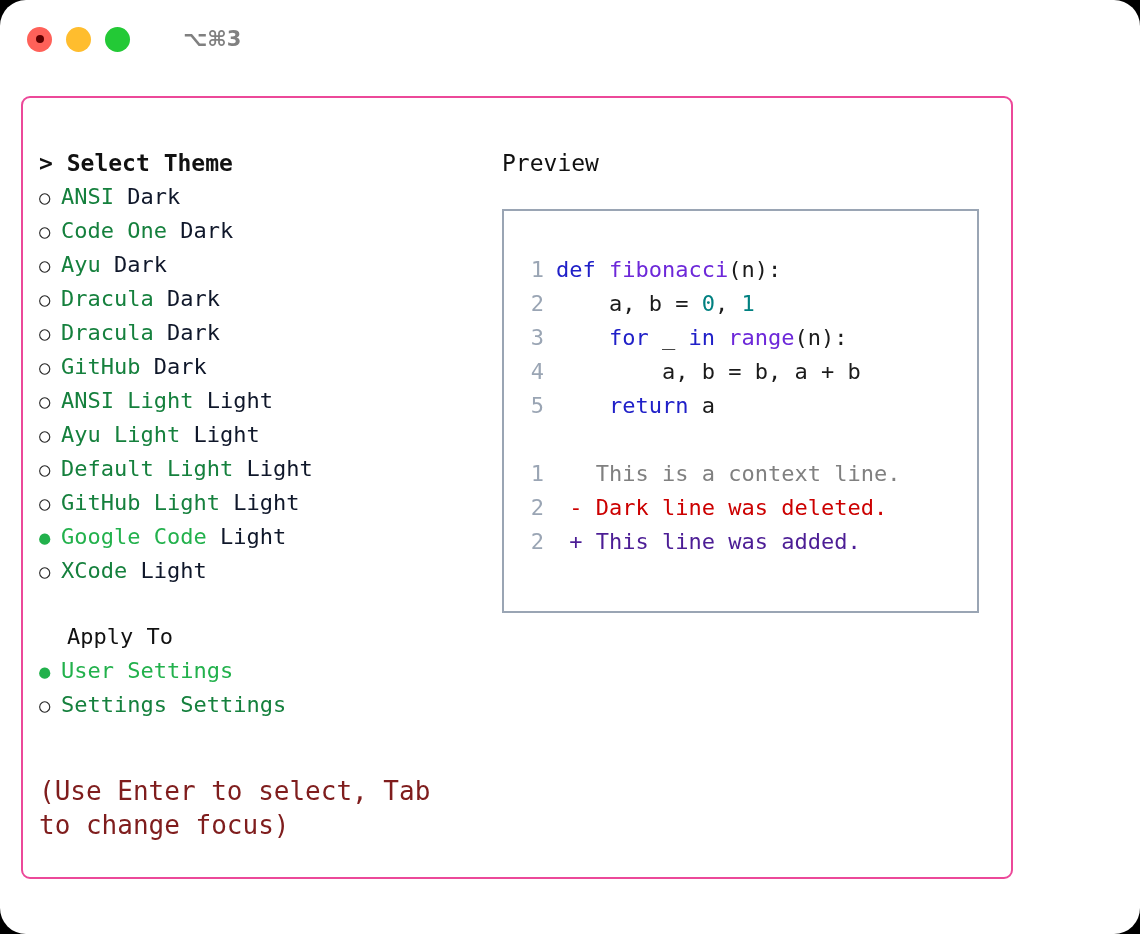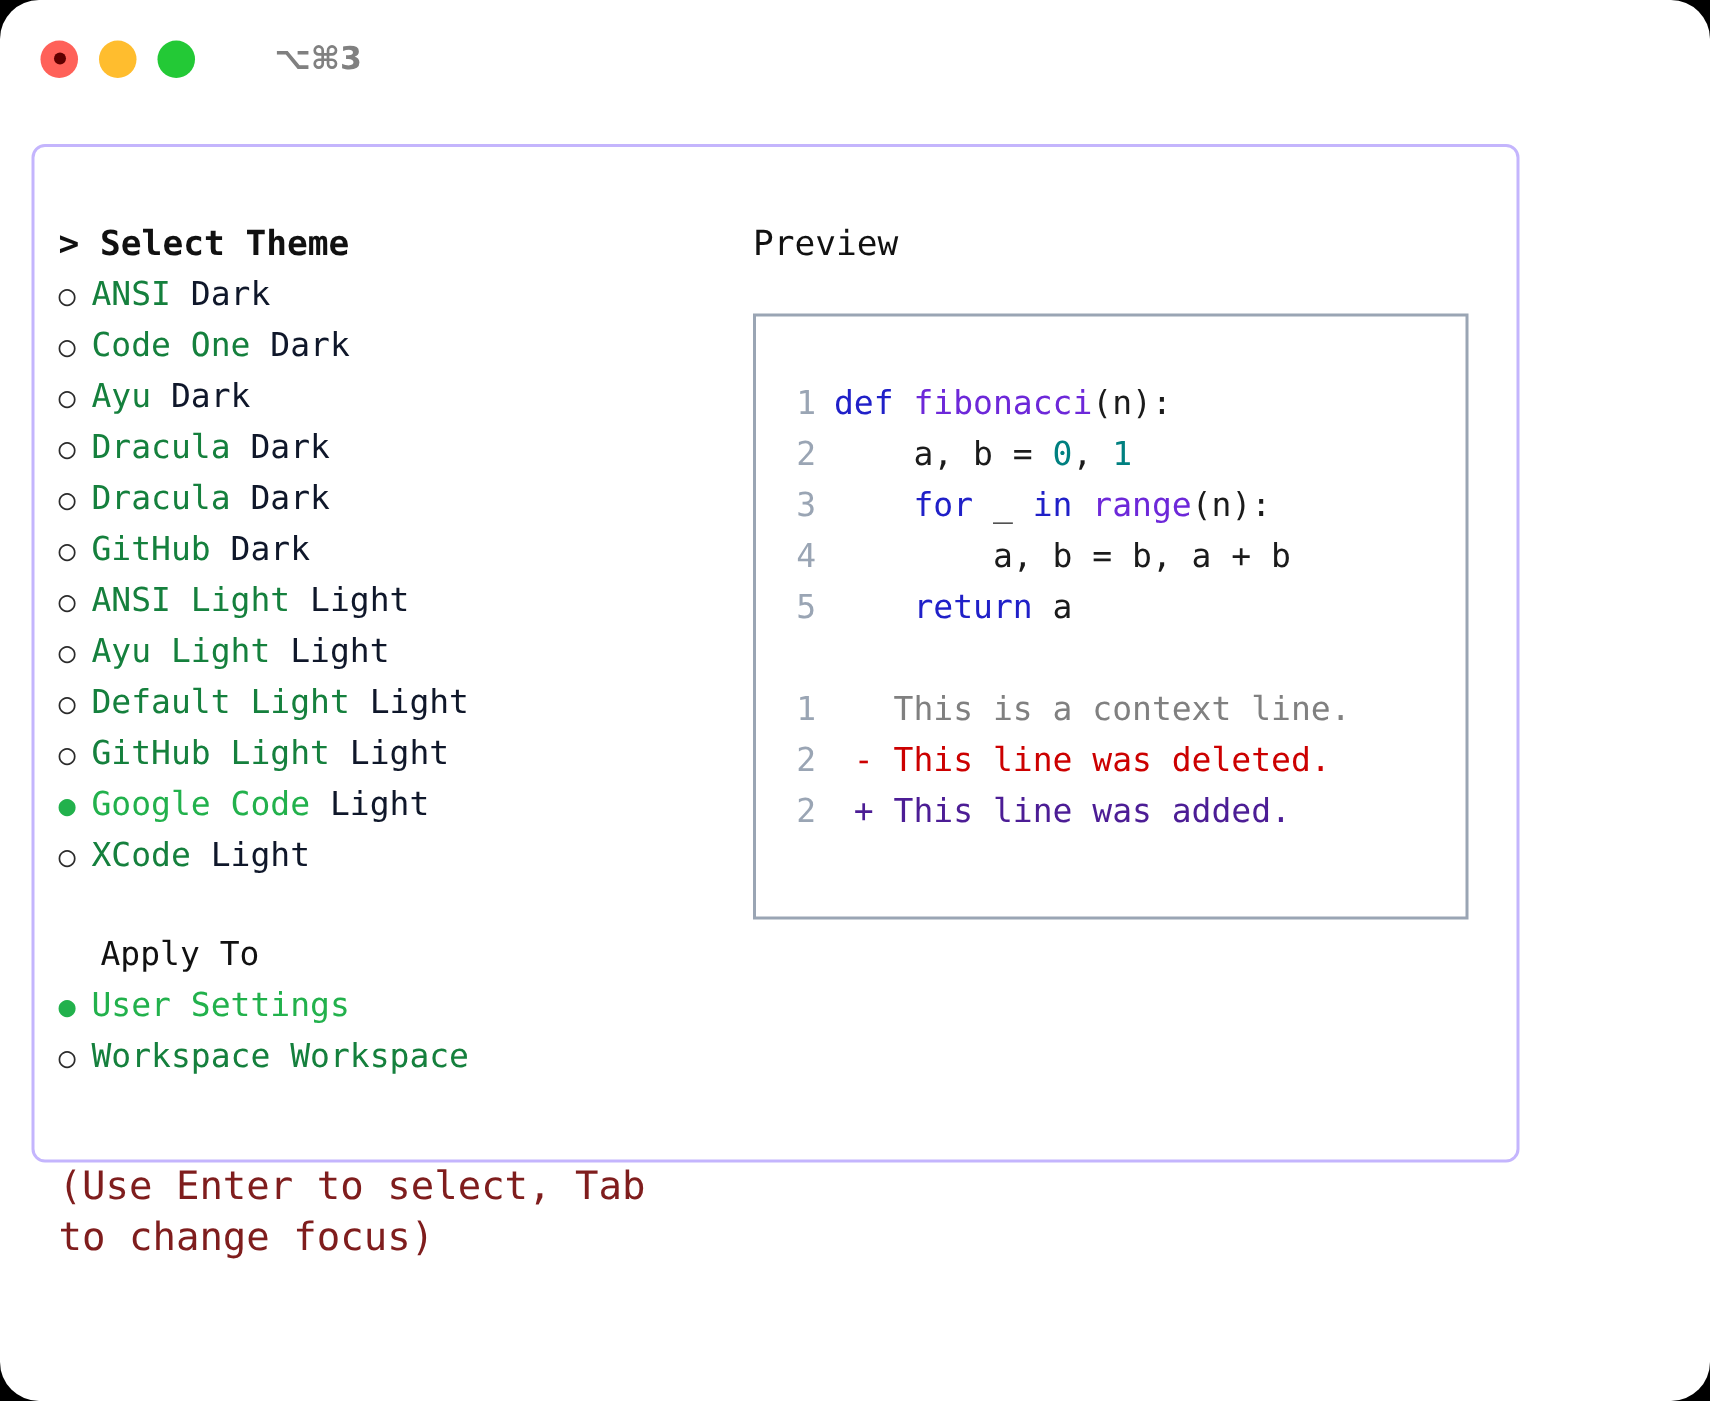--- a/index.html
+++ b/index.html
@@ -57,22 +57,22 @@
     color: #808080;
     letter-spacing: 0px;
     font-family: "DejaVu Sans", "Liberation Sans", sans-serif;
   }
 
   
   .panel {
     position: absolute;
     left: 21px; top: 96px;
     width: 992px;
-    height: 679px;
-    border: 2px solid #c4b5fd;
+    height: 783px;
+    border: 2px solid #ec4899;
     border-radius: 9px;
     background: #ffffff;
   }
 
   .panel-inner {
     position: absolute;
     left: 0; top: 0;
     width: 100%; height: 100%;
   }
 
@@ -210,40 +210,40 @@
             <div class="opt-row"><span class="bullet">○</span><span class="opt-label">GitHub Light</span><span class="opt-kind"> Light</span></div>
             <div class="opt-row selected"><span class="bullet on">●</span><span class="opt-label">Google Code</span><span class="opt-kind"> Light</span></div>
             <div class="opt-row"><span class="bullet">○</span><span class="opt-label">XCode</span><span class="opt-kind"> Light</span></div>
           </div>
 
         <div class="section-gap"></div>
         <div class="subheading">Apply To</div>
 
         <div id="apply-list">
             <div class="opt-row selected"><span class="bullet on">●</span><span class="opt-label">User Settings</span></div>
-            <div class="opt-row"><span class="bullet">○</span><span class="opt-label">Workspace Workspace</span></div>
+            <div class="opt-row"><span class="bullet">○</span><span class="opt-label">Settings Settings</span></div>
           </div>
 
         <div class="hint">(Use Enter to select, Tab to change focus)</div>
       </div>
 
       <div class="right-col">
         <div class="preview-title">Preview</div>
         <div class="preview-box">
           <div id="code-block">
               <div class="code-line"><span class="ln">1</span><span><span class="tok-kw">def </span><span class="tok-fn">fibonacci</span><span class="tok-txt">(n):</span></span></div>
               <div class="code-line"><span class="ln">2</span><span><span class="tok-txt">    a, b = </span><span class="tok-num">0</span><span class="tok-txt">, </span><span class="tok-num">1</span></span></div>
               <div class="code-line"><span class="ln">3</span><span><span class="tok-txt">    </span><span class="tok-kw">for</span><span class="tok-txt"> _ </span><span class="tok-kw">in</span><span class="tok-txt"> </span><span class="tok-fn">range</span><span class="tok-txt">(n):</span></span></div>
               <div class="code-line"><span class="ln">4</span><span><span class="tok-txt">        a, b = b, a + b</span></span></div>
               <div class="code-line"><span class="ln">5</span><span><span class="tok-txt">    </span><span class="tok-kw">return</span><span class="tok-txt"> a</span></span></div>
             </div>
           <div class="blank-line"></div>
           <div id="diff-block">
               <div class="code-line"><span class="ln">1</span><span><span class="tok-ctx">   This is a context line.</span></span></div>
-              <div class="code-line"><span class="ln">2</span><span><span class="tok-del"> - This line was deleted.</span></span></div>
+              <div class="code-line"><span class="ln">2</span><span><span class="tok-del"> - Dark line was deleted.</span></span></div>
               <div class="code-line"><span class="ln">2</span><span><span class="tok-add"> + This line was added.</span></span></div>
             </div>
         </div>
       </div>
 
     </div>
   </div>
 </div>
 
 </body></html>

